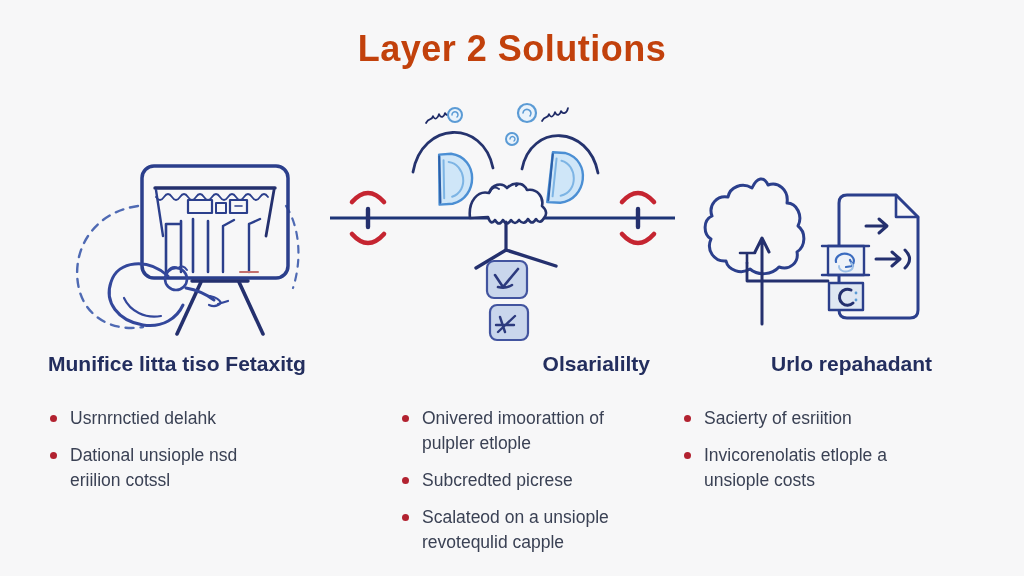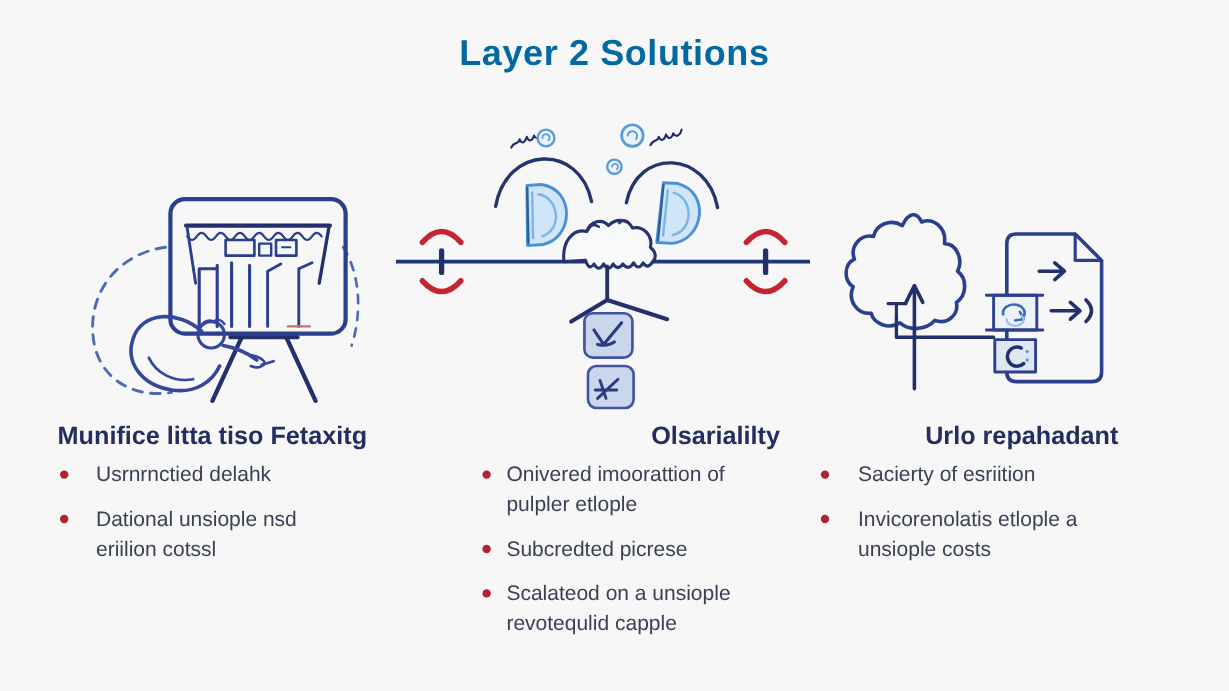--- a/index.html
+++ b/index.html
@@ -6,49 +6,49 @@
   html,body { width:1024px; height:576px; overflow:hidden; }
   body {
     background:#f7f7f8;
     font-family:"Liberation Sans", sans-serif;
     position:relative;
     color:#3a4154;
   }
   .stage { position:absolute; inset:0; }
   .title {
     position:absolute; top:28px; left:0; width:100%;
-    text-align:center; font-size:30px; font-weight:bold;
-    color:#0369a1; letter-spacing:0.5px;
+    text-align:center; font-size:36px; font-weight:bold;
+    color:#c2410c; letter-spacing:0.5px;
   }
   .illus { position:absolute; }
   .illus-left   { left:50px;  top:148px; }
   .illus-center { left:330px; top:95px; }
   .illus-right  { left:690px; top:162px; }
   .col { position:absolute; top:350px; }
   .col-1 { left:40px;  width:292px; }
   .col-2 { left:388px; width:262px; }
   .col-3 { left:670px; width:262px; }
   .col-heading {
     font-size:21px; font-weight:bold; color:#232e5e;
-    margin-bottom:5px; line-height:28px;
+    margin-bottom:28px; line-height:28px;
   }
   .col-1 .col-heading { text-align:left; padding-left:8px; }
   .col-2 .col-heading, .col-3 .col-heading { text-align:right; }
   .bullets { padding-left:14px; }
   .col-1 .bullets { padding-left:10px; }
   .bullet-item { display:flex; align-items:flex-start; margin-bottom:12px; }
   .bullet-dot {
     width:7px; height:7px; border-radius:50%;
     background:#b22230; flex:0 0 auto;
     margin-top:9px; margin-right:13px;
   }
   .bullet-text { font-size:17.5px; line-height:25px; color:#3a4154; }
-  .col-1 .bullet-text { max-width:198px;margin-left:10px; }
+  .col-1 .bullet-text { max-width:198px; }
   .col-2 .bullet-text { max-width:212px; }
-  .col-3 .bullet-text { max-width:208px;margin-left:11px; }
+  .col-3 .bullet-text { max-width:208px; }
   svg { display:block; }
 </style>
 </head>
 <body>
 
 <div class="stage">
 
   <div class="title">Layer 2 Solutions</div>
 
   <div class="illus illus-left">

